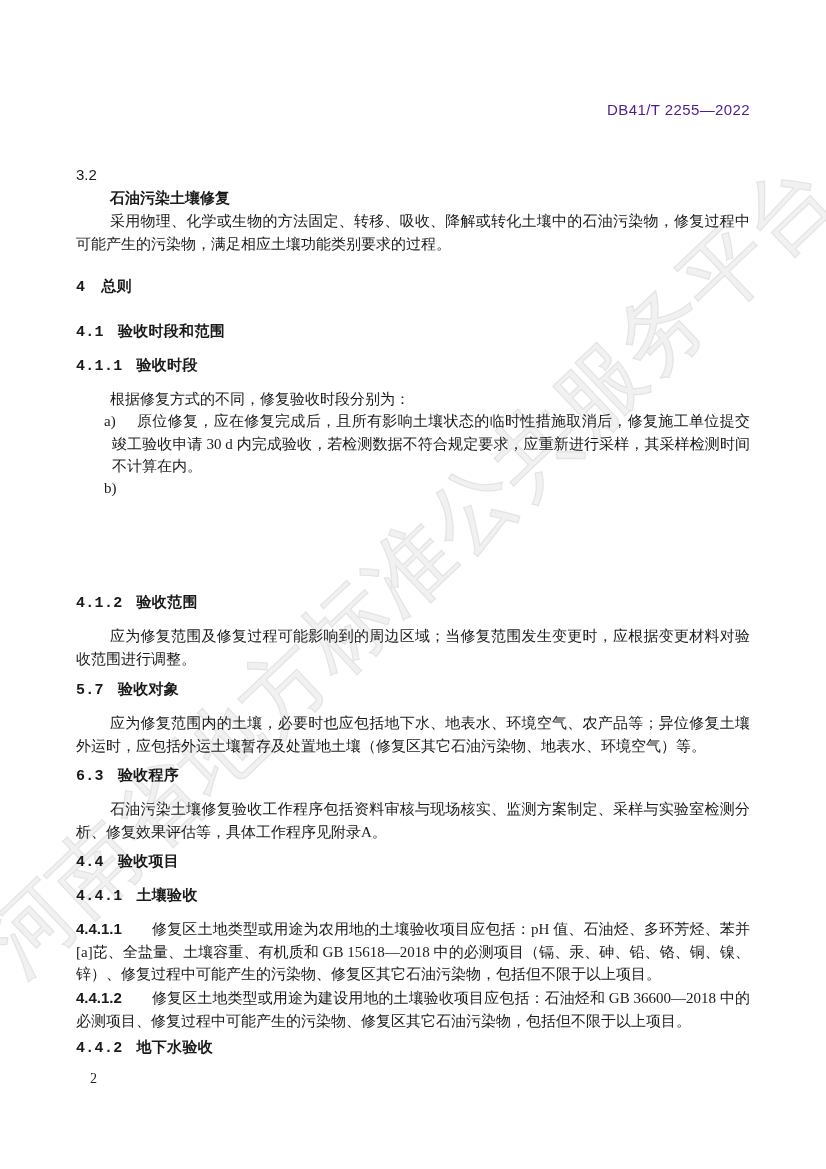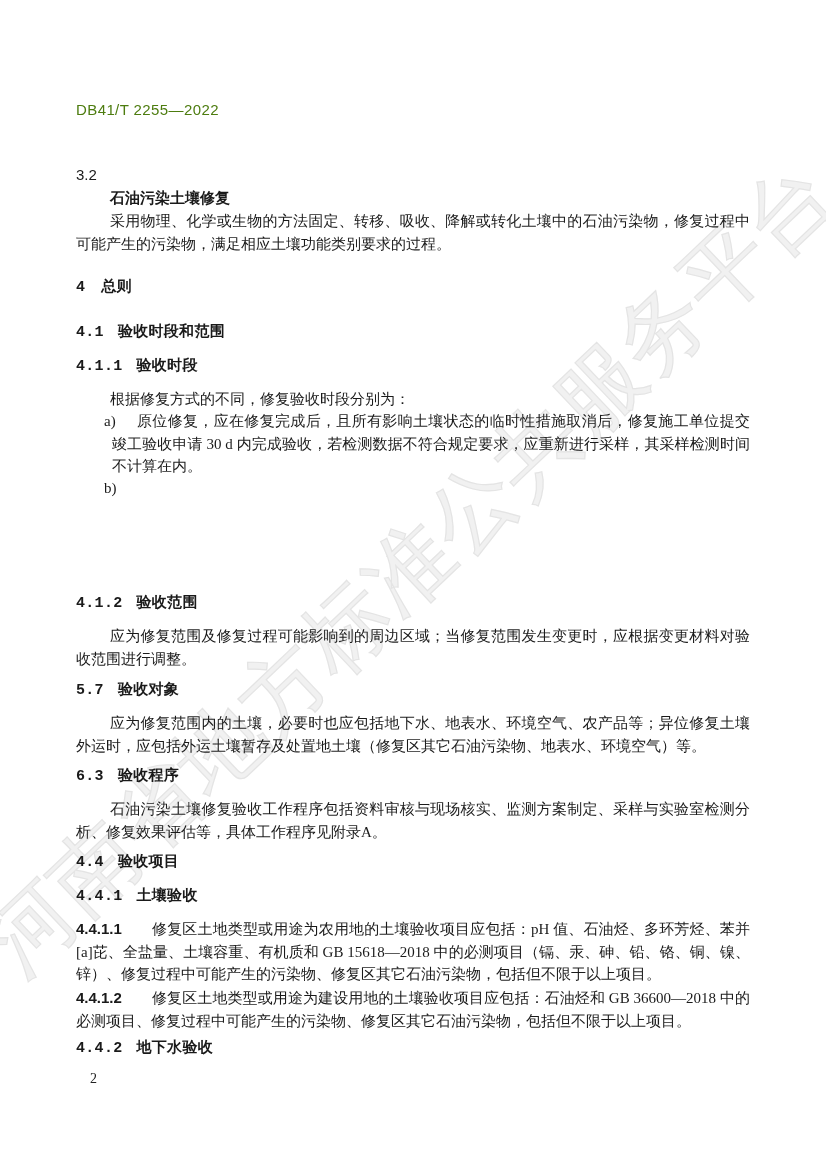--- a/index.html
+++ b/index.html
@@ -25,21 +25,22 @@
   .heading {
     font-family: Liberation Mono, monospace;
     font-weight: bold;
     letter-spacing: 0.3px;
   }
   .heading .hnum { display: inline-block; margin-right: 14px; }
   .doc-header {
     font-family: "Liberation Sans", "DejaVu Sans", sans-serif;
     font-size: 15px;
     letter-spacing: 0.4px;
-    color: #4d7c0f;
+    color: #4c1d95;
+    text-align: right;
   }
   .term-num { font-family: Liberation Sans, sans-serif; }
   .term-title {
     font-family: "Liberation Sans", "DejaVu Sans", sans-serif;
     font-weight: bold;
     padding-left: 34px;
   }
   .list-item {
     padding-left: 36px;
     text-indent: 25px;

